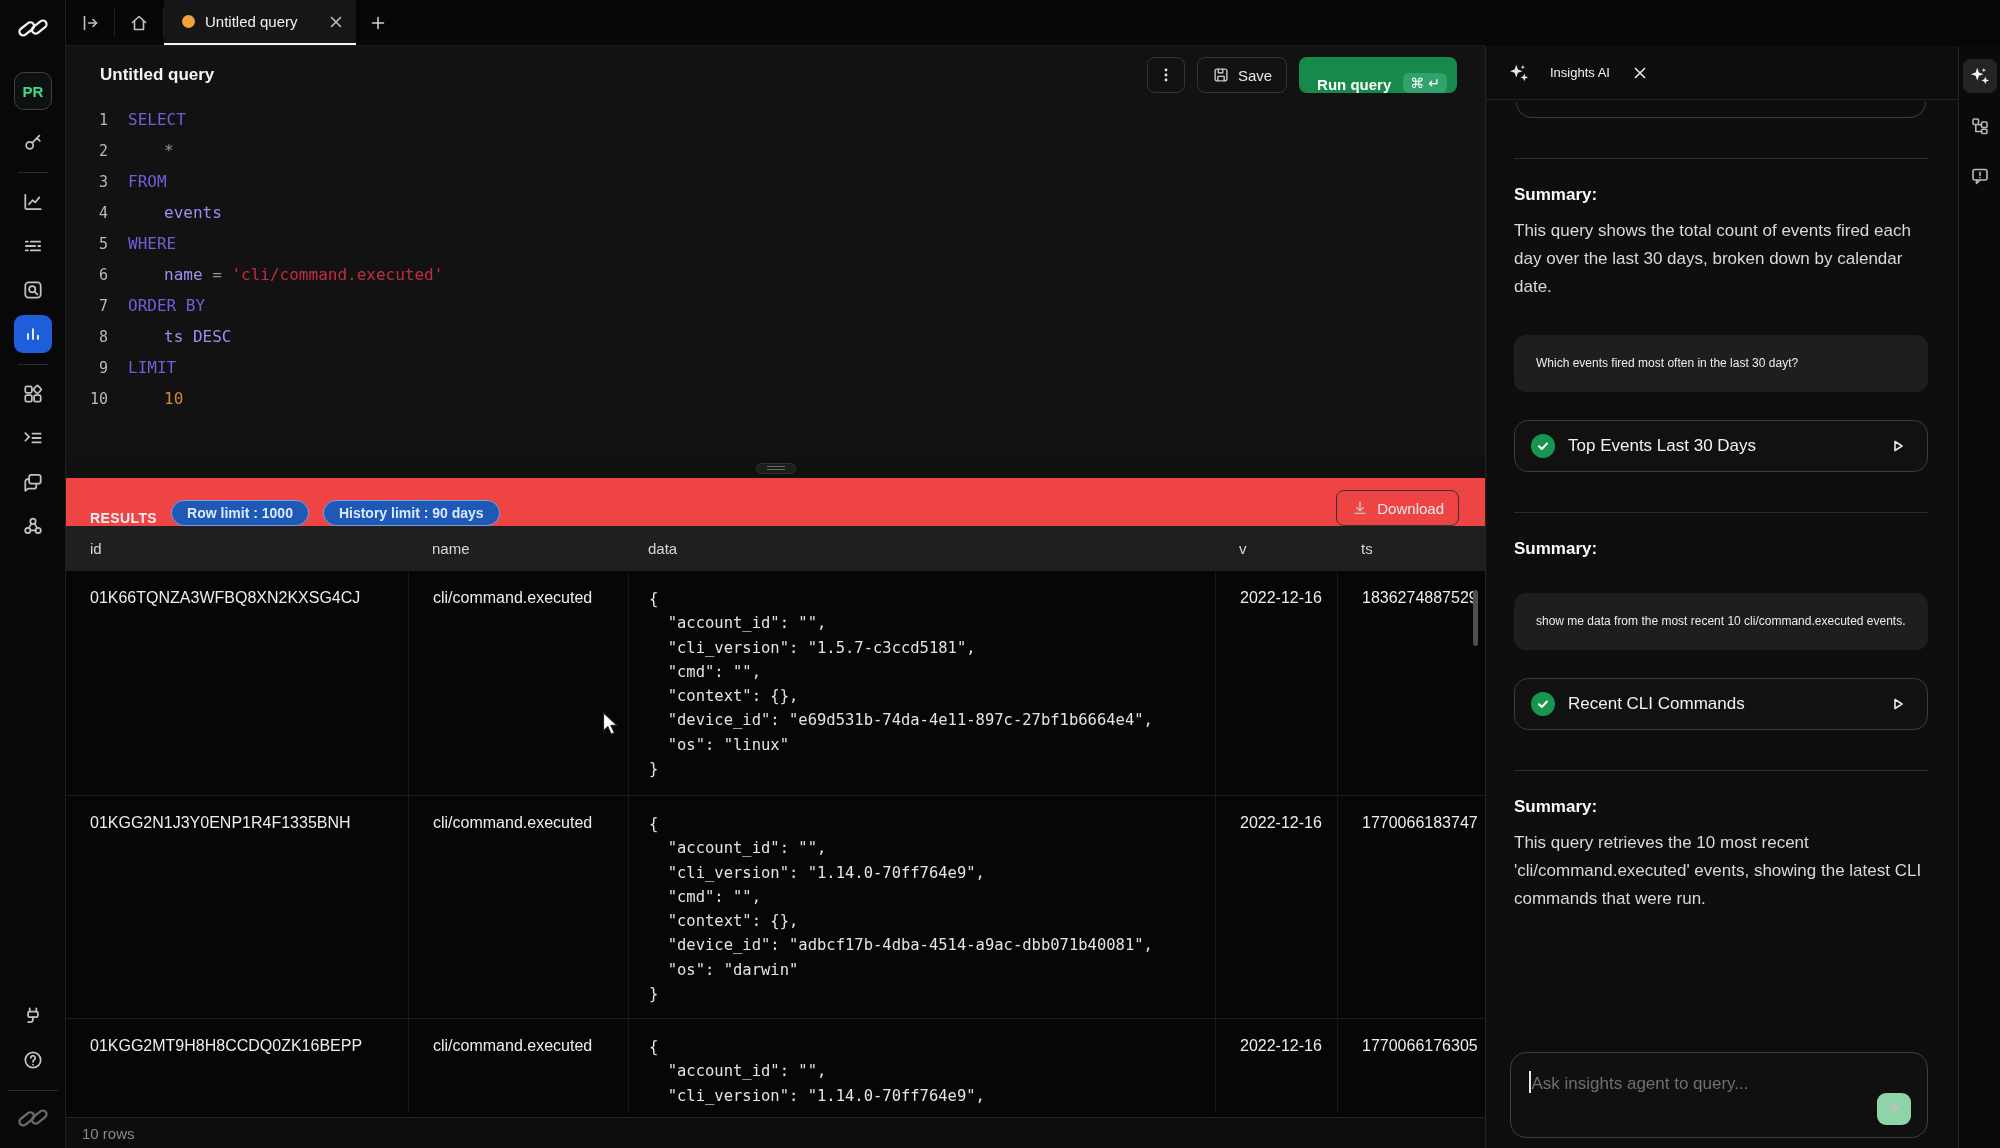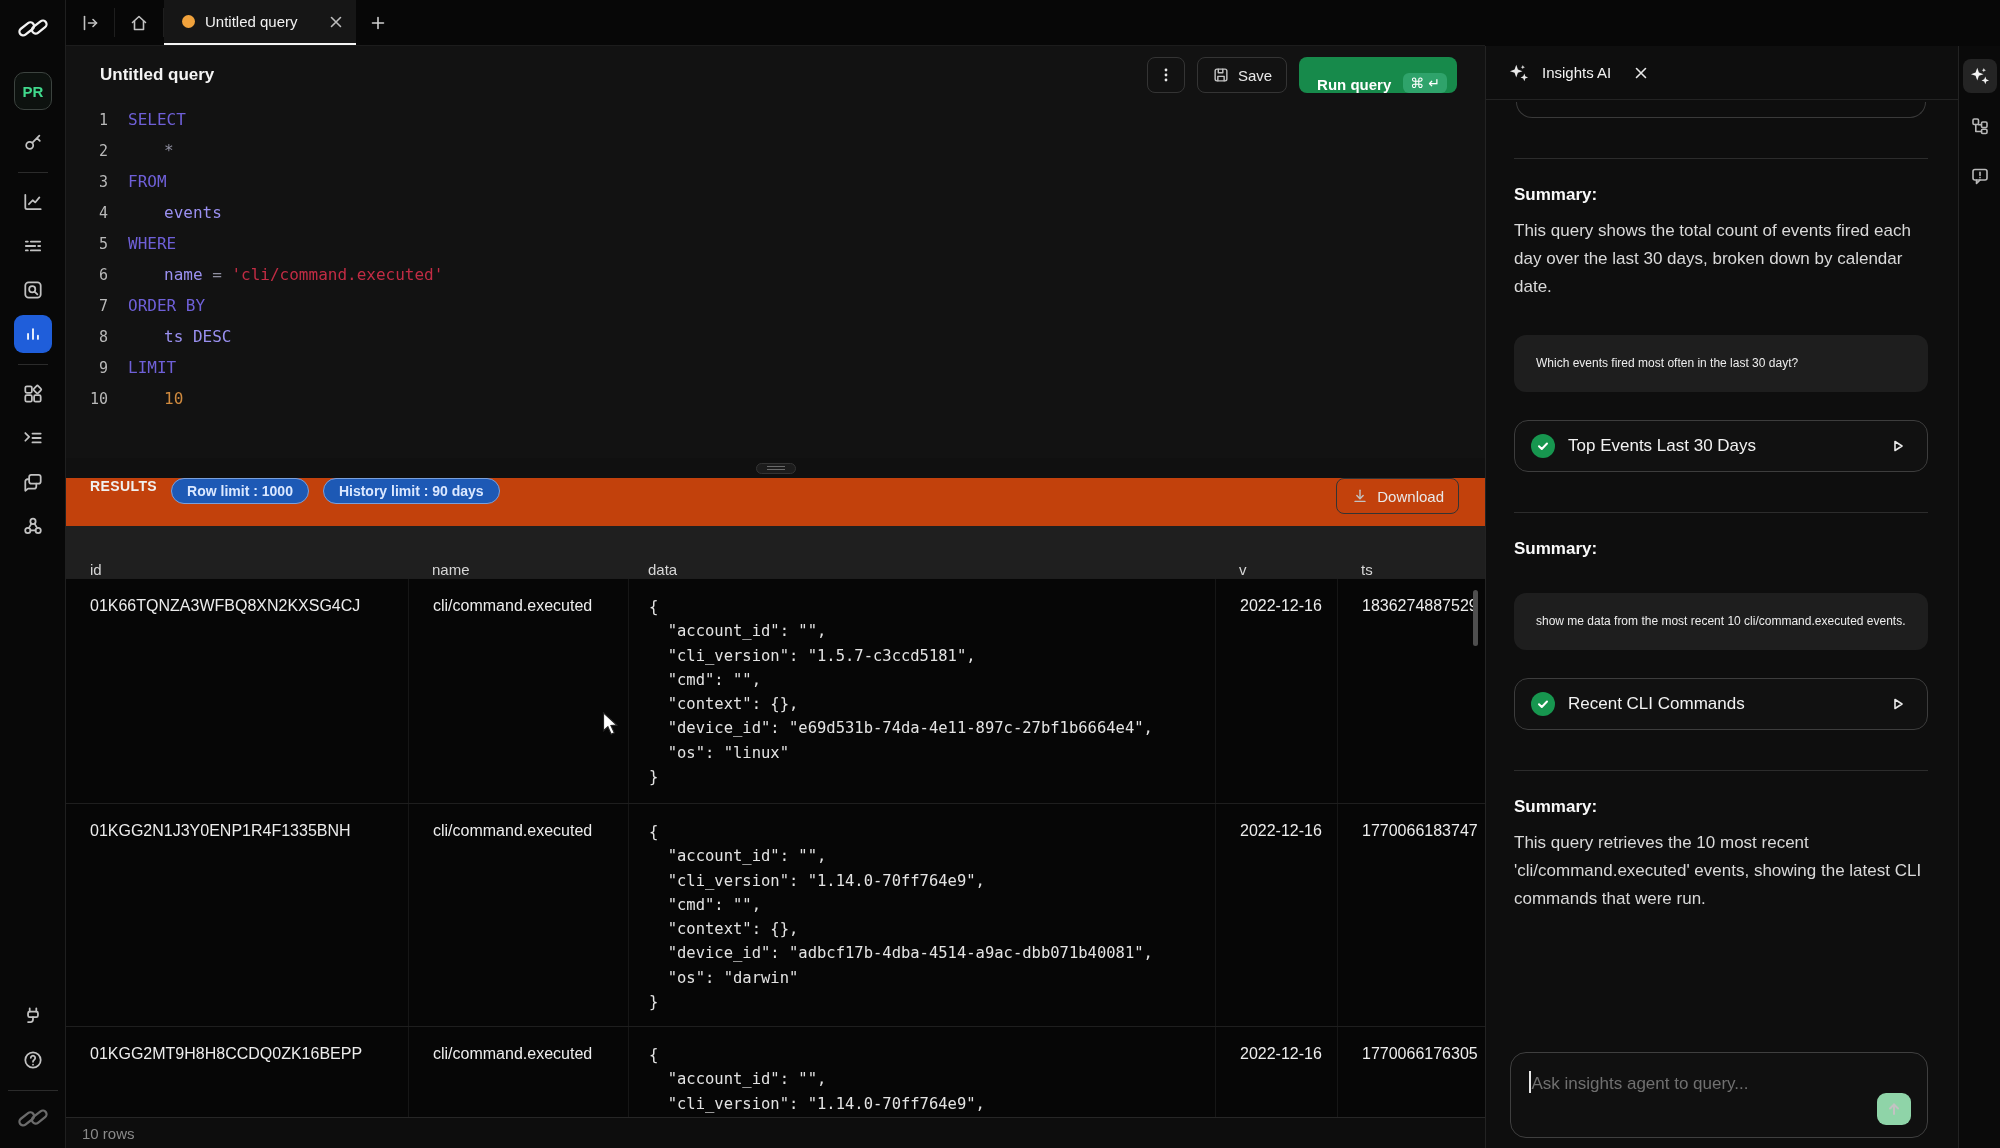--- a/index.html
+++ b/index.html
@@ -55,28 +55,28 @@
   .tok-kw { color:#6f60d8; }
   .tok-id { color:#9a90f0; }
   .tok-op { color:#8f8fa0; }
   .tok-str { color:#c22c44; }
   .tok-num { color:#d08a3e; }
 
   .splitter { position:absolute; left:0; top:458px; width:100%; height:20px; display:flex; align-items:center; justify-content:center; }
   .splitter-handle { width:40px; height:11px; border-radius:6px; background:#1c1c1c; border:1px solid #343434; display:flex; flex-direction:column; justify-content:center; gap:2px; align-items:center; cursor:row-resize; }
   .splitter-handle i { display:block; width:18px; height:1px; background:#6a6a6a; }
 
-  .results-bar { position:absolute; left:0; top:478px; width:100%; height:48px; background:#c2410c; display:flex; align-items:flex-start; }
+  .results-bar { position:absolute; left:0; top:478px; width:100%; height:48px; background:#ef4444; display:flex; align-items:flex-end; }
   .results-label { margin-left:24px; font-size:14px; font-weight:bold; letter-spacing:.4px; color:#f0f0f0; }
   .pill { margin-left:14px; background:#1d59b5; border:1.5px solid #7aa0dc; color:#dbe8ff; border-radius:999px;
           font-size:14px; font-weight:bold; padding:4px 15px; cursor:pointer; }
   .btn-download { margin-left:auto; margin-right:26px; }
 
   .table { position:absolute; left:0; top:526px; width:100%; height:591px; background:#060606; overflow:hidden; }
-  .thead { display:flex; height:52px; background:#1f1f1f; align-items:flex-end; }
+  .thead { display:flex; height:44px; background:#1f1f1f; align-items:center; }
   .th { font-size:15px; color:#d6d6d6; padding-left:24px; }
   .tr { display:flex; border-top:1px solid #1e1e1e; background:#060606; }
   .td { padding:18px 12px 0 24px; font-size:16px; color:#ededed; border-left:1px solid #161616; overflow:hidden; }
   .td:first-child { border-left:none; }
   .col0 { width:342px; flex:none; }
   .col1 { width:220px; flex:none; }
   .col2 { width:587px; flex:none; padding-left:20px; }
   .col3 { width:122px; flex:none; }
   .col4 { width:148px; flex:none; white-space:nowrap; }
   .row0 { height:225px; } .row1 { height:223px; } .row2 { height:95px; }
@@ -84,21 +84,21 @@
   .vscroll { position:absolute; right:7px; top:64px; width:5px; height:56px; border-radius:3px; background:#4e4e4e; cursor:pointer; }
 
   .statusbar { position:absolute; left:0; top:1117px; width:100%; height:31px; background:#0d0d0d; border-top:1px solid #262626;
                display:flex; align-items:center; }
   .rowcount { margin-left:16px; font-size:15px; color:#8a8a8a; }
 
   
   .insights { position:absolute; left:1485px; top:46px; width:473px; height:1102px; background:#0e0e0e; border-left:1px solid #232323; }
   .ins-header { position:absolute; left:0; top:0; width:100%; height:54px; border-bottom:1px solid #232323; display:flex; align-items:center; }
   .ins-header .icon { margin-left:22px; color:#e8e8e8; }
-  .ins-title { margin-left:12px; font-size:15px; color:#f2f2f2; }
+  .ins-title { margin-left:20px; font-size:13px; color:#f2f2f2; }
   .ins-close { margin-left:auto; margin-right:22px; color:#cfcfcf; cursor:pointer; display:flex; }
   .ins-content { position:absolute; left:28px; right:30px; top:54px; bottom:96px; overflow:hidden; }
   .partial-card { height:16px; border:1px solid #3a3a3a; border-top:none; border-radius:0 0 16px 16px; margin:2px 2px 0; }
   .iv-div { height:1px; background:#2c2c2c; margin-top:40px; }
   .summary { margin-top:26px; }
   .sum-label { font-size:17px; font-weight:bold; color:#fafafa; }
   .sum-text { margin-top:12px; font-size:17px; line-height:28px; color:#d9d9d9; }
   .bubble { margin-top:34px; background:#1e1e1e; border-radius:12px; padding:15px 22px; font-size:12px; line-height:27px; color:#ededed; }
   .rcard { margin-top:28px; height:52px; border:1px solid #3d3d3d; border-radius:14px; background:#111; display:flex; align-items:center; padding:0 16px; cursor:pointer; }
   .rcard-label { margin-left:13px; font-size:17px; color:#f2f2f2; }

